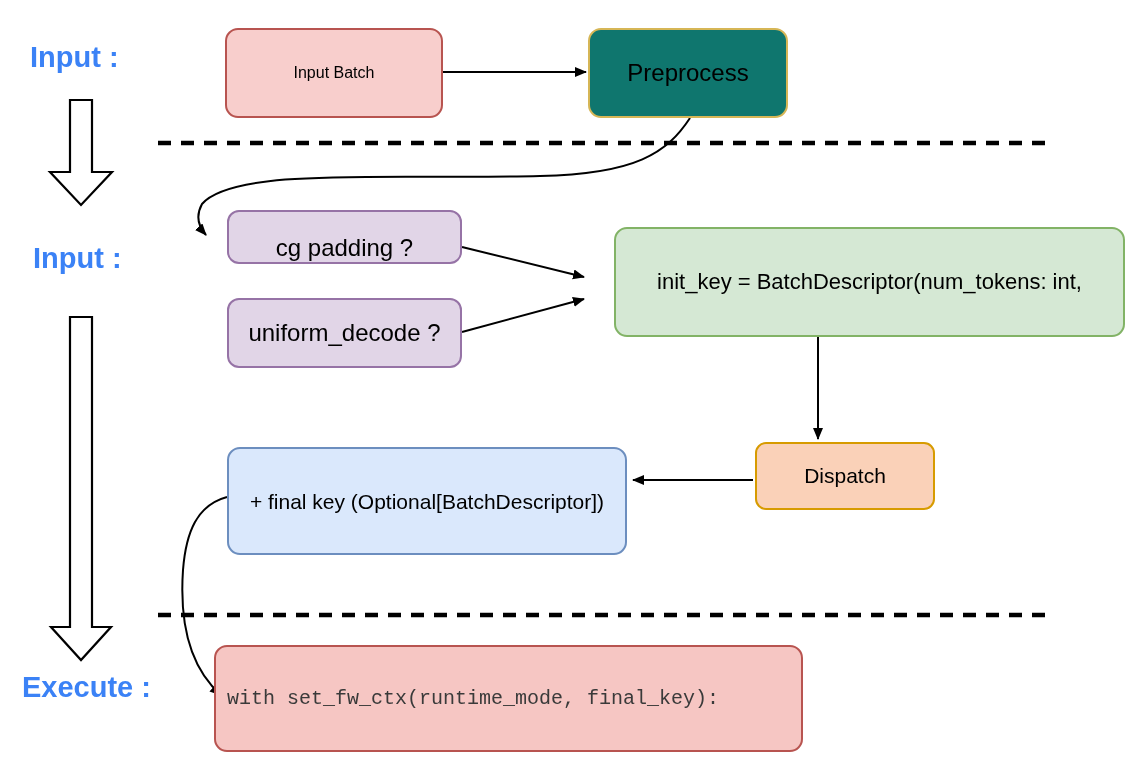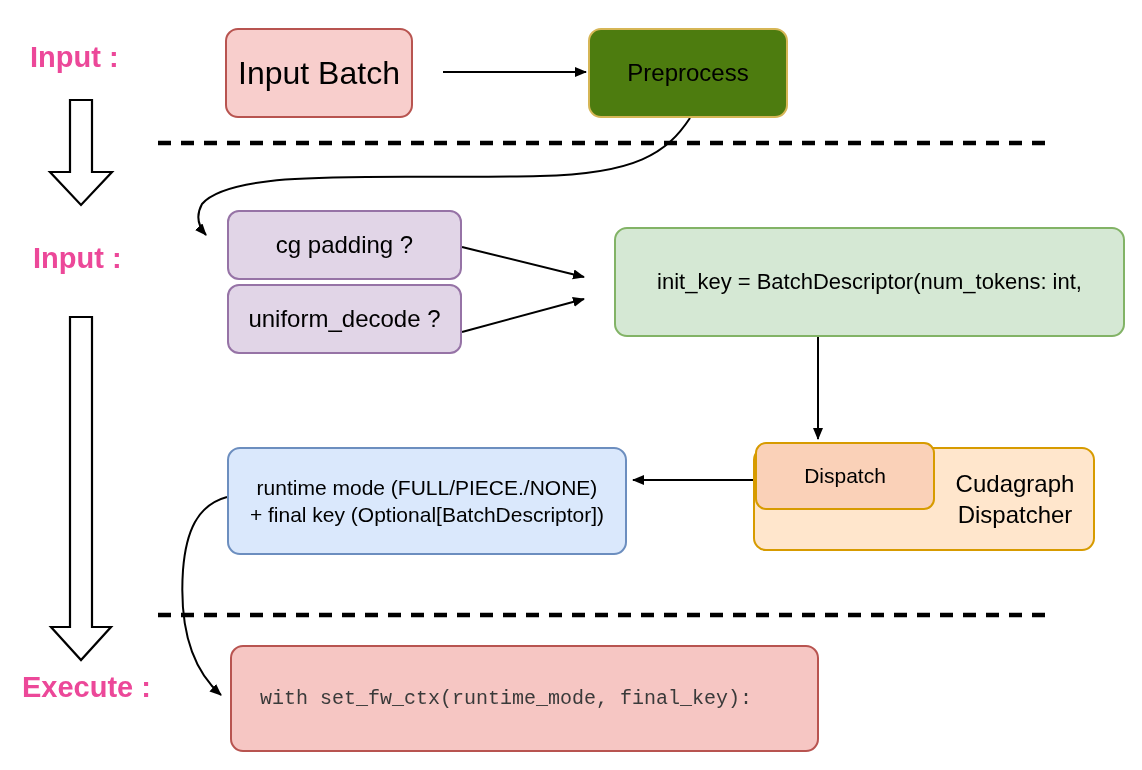--- a/index.html
+++ b/index.html
@@ -2,40 +2,40 @@
 <html><head>
 <meta charset="utf-8">
 <style>
   html,body { margin:0; padding:0; background:#ffffff; }
   .canvas {
     position:relative; width:1142px; height:770px; background:#ffffff;
     font-family:"Liberation Sans", sans-serif; overflow:hidden;
   }
   svg.overlay { position:absolute; left:0; top:0; width:1142px; height:770px; }
   .phase-label {
-    position:absolute; font-weight:bold; font-size:29px; color:#ec4899;
+    position:absolute; font-weight:bold; font-size:29px; color:#3b82f6;
     line-height:1.05; white-space:nowrap;
   }
   .box {
     position:absolute; box-sizing:border-box; border:2px solid #000;
     border-radius:13px; display:flex; flex-direction:column;
     align-items:center; justify-content:center; text-align:center;
     color:#000;
   }
   .box .ln { display:block; }
-  #n-input-batch   { left:225px; top:28px;  width:188px; height:90px;  font-size:32px; }
+  #n-input-batch   { left:225px; top:28px;  width:218px; height:90px;  font-size:16px; }
   #n-preprocess    { left:588px; top:28px;  width:200px; height:90px;  font-size:24px; }
-  #n-cg-padding    { left:227px; top:210px; width:235px; height:70px;  font-size:24px; border-radius:12px; }
-  #n-uniform       { left:227px; top:284px; width:235px; height:70px;  font-size:24px; border-radius:12px; }
+  #n-cg-padding    { left:227px; top:210px; width:235px; height:54px;  font-size:24px; border-radius:12px;justify-content:flex-end; }
+  #n-uniform       { left:227px; top:298px; width:235px; height:70px;  font-size:24px; border-radius:12px; }
   #n-init-key      { left:586px; top:227px; width:511px; height:110px; font-size:22px; line-height:26px;margin-left:28px; }
   #n-cuda-outer    { left:753px; top:447px; width:342px; height:104px; font-size:24px; line-height:31px; }
   #n-dispatch      { left:755px; top:442px; width:180px; height:68px;  font-size:21px; border-radius:11px; z-index:2; }
   #n-runtime       { left:227px; top:447px; width:400px; height:108px; font-size:21px; line-height:27px; }
-  #n-exec-code     { left:230px; top:645px; width:589px; height:107px; border-width:2.5px;
-                     align-items:flex-start; padding-left:28px; }
+  #n-exec-code     { left:214px; top:645px; width:589px; height:107px; border-width:2.5px;
+                     align-items:flex-start; padding-left:11px; }
   #n-exec-code .code-line {
     font-family:"Liberation Mono", monospace; font-size:20px; line-height:27px;
     color:#3a3a3a; white-space:pre; text-align:left;
   }
   .cuda-label {
     position:absolute; left:182px; top:0; right:0; height:100%;
     display:flex; flex-direction:column; align-items:center; justify-content:center;
   }
 </style>
 </head>
@@ -67,49 +67,42 @@
   </svg>
 
   <div class="phase-label" style="left:30px; top:42px;">Input :</div>
   <div class="phase-label" style="left:33px; top:243px;">Input :</div>
   <div class="phase-label" style="left:22px; top:672px;text-align:center;">Execute :</div>
 
   <div class="box" id="n-input-batch" style="background-color: rgb(248, 206, 204); border-color: rgb(184, 84, 80);">
     <span class="ln">Input Batch</span>
   </div>
 
-  <div class="box" id="n-preprocess" style="background-color: #4d7c0f; border-color: rgb(214, 182, 86);">
+  <div class="box" id="n-preprocess" style="background-color: #0f766e; border-color: rgb(214, 182, 86);">
     <span class="ln">Preprocess</span>
   </div>
 
   <div class="box" id="n-cg-padding" style="background-color: rgb(225, 213, 231); border-color: rgb(150, 115, 166);">
     <span class="ln">cg padding ?</span>
   </div>
 
   <div class="box" id="n-uniform" style="background-color: rgb(225, 213, 231); border-color: rgb(150, 115, 166);">
     <span class="ln">uniform_decode ?</span>
   </div>
 
   <div class="box" id="n-init-key" style="background-color: rgb(213, 232, 212); border-color: rgb(130, 179, 102);">
     <span class="ln">init_key = BatchDescriptor(num_tokens: int,</span>
   </div>
 
-  <div class="box" id="n-cuda-outer" style="background-color: rgb(255, 230, 204); border-color: rgb(215, 155, 0);">
-    <div class="cuda-label">
-      <span class="ln">Cudagraph</span>
-      <span class="ln">Dispatcher</span>
-    </div>
-  </div>
 
   <div class="box" id="n-dispatch" style="background-color: rgb(250, 209, 184); border-color: rgb(215, 155, 0);">
     <span class="ln">Dispatch</span>
   </div>
 
   <div class="box" id="n-runtime" style="background-color: rgb(218, 232, 252); border-color: rgb(108, 142, 191);">
-    <span class="ln">runtime mode (FULL/PIECE./NONE)</span>
     <span class="ln">+ final key (Optional[BatchDescriptor])</span>
   </div>
 
   <div class="box" id="n-exec-code" style="background-color: rgb(246, 198, 195); border-color: rgb(184, 84, 80);">
     <span class="ln code-line">with set_fw_ctx(runtime_mode, final_key):</span>
   </div>
 
 </div>
 
 </body></html>

